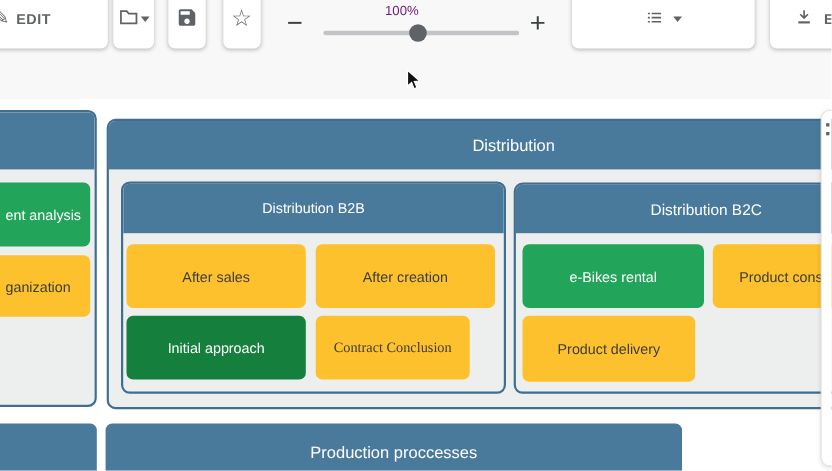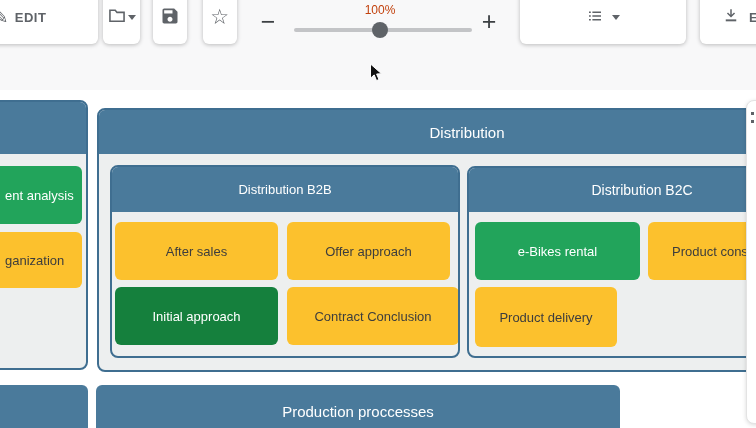--- a/index.html
+++ b/index.html
@@ -21,21 +21,21 @@
   .btn-export { left:700px; width:110px; justify-content:flex-start; padding-left:22px; gap:9px; }
   .caret-down { width:0; height:0; border-left:4px solid transparent; border-right:4px solid transparent;
                 border-top:5px solid #5f6368; display:inline-block; }
 
   .zoom-minus, .zoom-plus { position:absolute; top:6px; width:24px; text-align:center;
         font-size:25px; color:#3c4043; line-height:30px; cursor:pointer; font-weight:normal; }
   .zoom-minus { left:256px; }
   .zoom-plus  { left:477px; }
   .zoom-track { position:absolute; left:294px; top:28px; width:178px; height:4px; background:#c3c4c7; border-radius:2px; cursor:pointer; }
   .zoom-thumb { position:absolute; left:372px; top:22px; width:16px; height:16px; border-radius:50%; background:#5f6368; cursor:pointer; }
-  .zoom-label { position:absolute; left:350px; top:3px; width:60px; text-align:center; font-size:12px; color:#c2410c; }
+  .zoom-label { position:absolute; left:350px; top:3px; width:60px; text-align:left; font-size:12px; color:#701a75; }
 
   
   .canvas { position:absolute; top:90px; left:0; width:756px; height:338px; background:#fff; }
 
   .group { position:absolute; background:#edefef; border:2px solid #3f6e90; border-radius:8px; overflow:hidden; }
   .group-header { width:100%; background:#4a7a9b; color:#fff; display:flex; align-items:center; justify-content:center; }
 
   .grp-left { left:-40px; top:10px; width:128px; height:270px; }
   .grp-left .group-header { height:52px; }
 
@@ -133,30 +133,30 @@
       <div class="box green cut-left" style="left:-22px; top:64px; width:142px; height:58px;">ent analysis</div>
       <div class="box yellow cut-left" style="left:-22px; top:130px; width:142px; height:56px;">ganization</div>
     </div>
 
     <div class="group grp-dist">
       <div class="group-header">Distribution</div>
 
       <div class="group grp-b2b">
         <div class="group-header">Distribution B2B</div>
         <div class="box yellow" style="left:3px; top:55px; width:163px; height:58px;">After sales</div>
-        <div class="box yellow" style="left:175px; top:55px; width:163px; height:58px;">Offer approach</div>
+        <div class="box yellow" style="left:175px; top:55px; width:163px; height:58px;">After creation</div>
         <div class="box red" style="left:3px; top:120px; width:163px; height:58px;">Initial approach</div>
-        <div class="box yellow" style="left:175px; top:120px; width:172px; height:58px;">Contract Conclusion</div>
+        <div class="box yellow" style="left:175px; top:120px; width:140px; height:58px;font-family:Liberation Serif, serif;">Contract Conclusion</div>
       </div>
 
       <div class="group grp-b2c">
         <div class="group-header">Distribution B2C</div>
         <div class="box green" style="left:6px; top:54px; width:165px; height:58px;">e-Bikes rental</div>
         <div class="box yellow cut-right" style="left:179px; top:54px; width:165px; height:58px;">Product consu</div>
-        <div class="box yellow" style="left:6px; top:119px; width:142px; height:60px;">Product delivery</div>
+        <div class="box yellow" style="left:6px; top:119px; width:157px; height:60px;">Product delivery</div>
       </div>
     </div>
 
     <div class="hdr-bar bl-bar"></div>
     <div class="hdr-bar prod-bar">Production proccesses</div>
 
     <div class="side-panel">
       <span class="dot d1"></span>
       <span class="dot d2"></span>
     </div>

